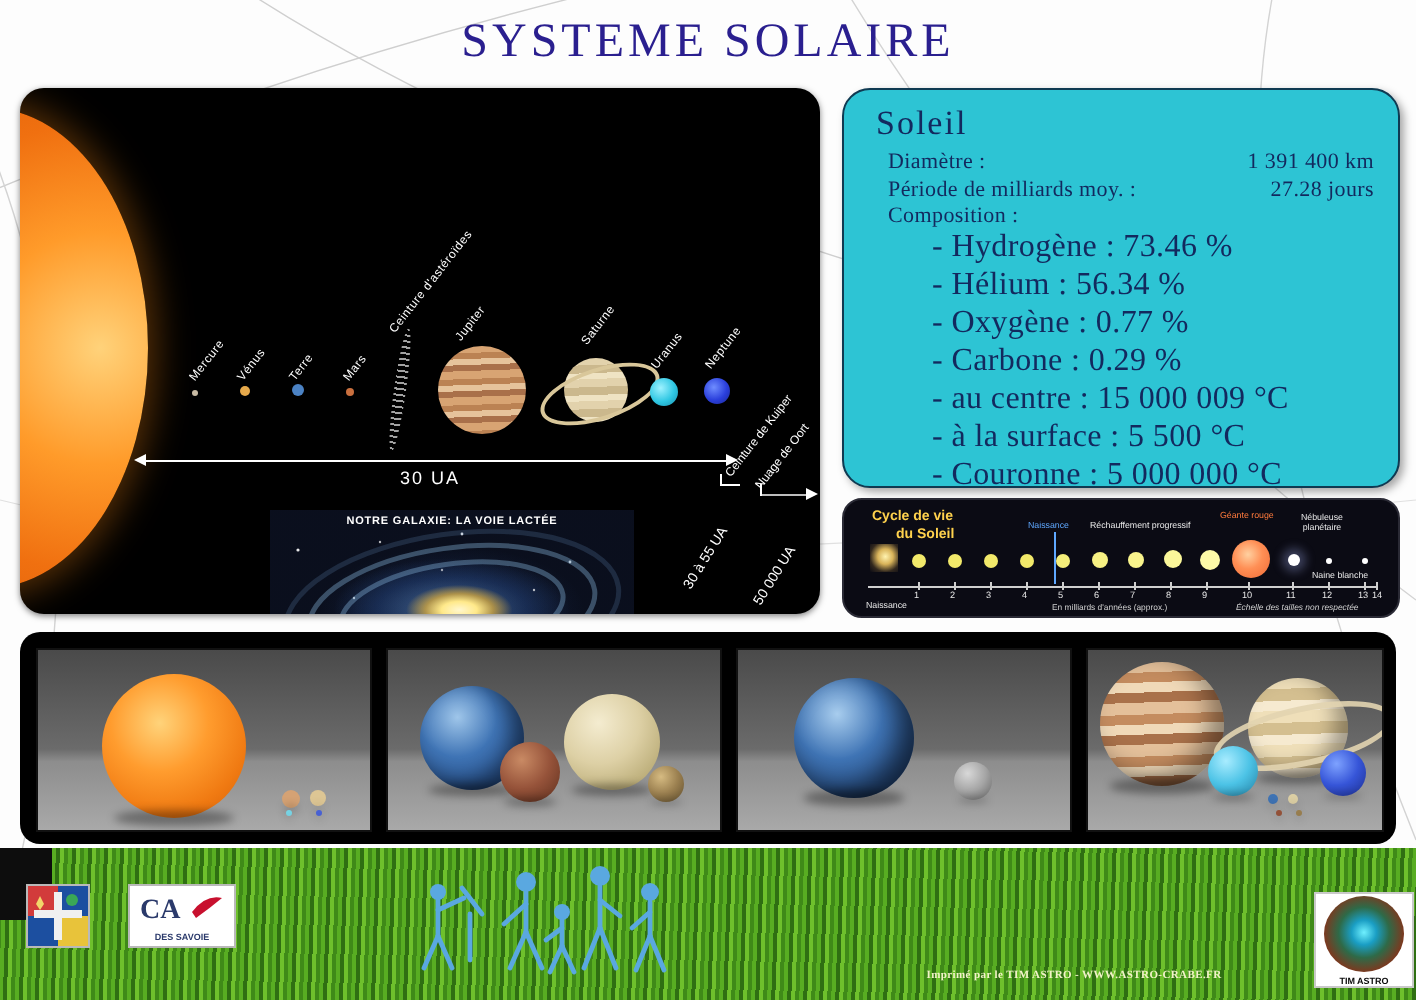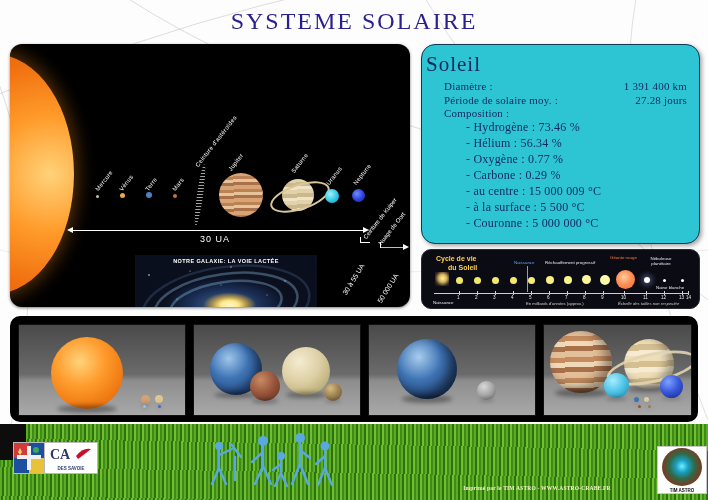--- a/index.html
+++ b/index.html
@@ -89,25 +89,25 @@
 
   
   .soleil-panel{
     position:absolute;left:421px;top:44px;width:277px;height:198px;
     background:#2dc4d4;border-radius:14px;
     border:1px solid #0f3a52;
     box-shadow:2px 2px 4px rgba(0,0,0,.35);
     color:#13295e;
   }
   .soleil-h{
-    font-size:21px;margin:7px 0 3px 4px;color:#13295e;letter-spacing:1px;
+    font-size:17px;margin:7px 0 3px 16px;color:#13295e;letter-spacing:1px;
   }
   .sol-row{font-size:11px;margin:1.5px 0 0 22px;position:relative;letter-spacing:.2px;}
   .sol-row .val{position:absolute;right:12px;}
-  .sol-sub{font-size:12px;margin:1px 0 0 44px;letter-spacing:.2px;}
+  .sol-sub{font-size:16px;margin:1px 0 0 44px;letter-spacing:.2px;}
 
   
   .cycle-panel{
     position:absolute;left:421px;top:249px;width:277px;height:58px;
     background:#0b0b14;border-radius:10px;overflow:hidden;
     border:1px solid #2a2a35;
   }
   .cyc-title{
     position:absolute;left:14px;top:4px;color:#ffd24d;
     font-family:"Liberation Sans",sans-serif;font-size:7px;font-weight:bold;line-height:9px;
@@ -271,21 +271,21 @@
   </div>
 
   <div class="soleil-panel">
     <div class="soleil-h">Soleil</div>
 
     <div class="sol-row">
       <span>Diamètre :</span>
       <span class="val">1 391 400 km</span>
     </div>
     <div class="sol-row">
-      <span>Période de solaire moy. :</span>
+      <span>Période de milliards moy. :</span>
       <span class="val">27.28 jours</span>
     </div>
 
     <div class="sol-row">Composition :</div>
     <div class="sol-sub">- Hydrogène : 73.46 %</div>
     <div class="sol-sub">- Hélium : 56.34 %</div>
     <div class="sol-sub">- Oxygène : 0.77 %</div>
     <div class="sol-sub">- Carbone : 0.29 %</div>
 
     <div class="sol-sub">- au centre : 15 000 009 °C</div>
@@ -438,21 +438,21 @@
         <rect x="0" y="0" width="30" height="30" fill="#1c4fa0"></rect>
         <rect x="0" y="0" width="15" height="15" fill="#d23b3b"></rect>
         <rect x="15" y="15" width="15" height="15" fill="#e8c33a"></rect>
         <path d="M6 5 l2 4 l-2 3 l-2 -3 z" fill="#f2d66a"></path>
         <rect x="13" y="3" width="4" height="24" fill="#f0f0f0"></rect>
         <rect x="3" y="12" width="24" height="4" fill="#f0f0f0"></rect>
         <circle cx="22" cy="7" r="3" fill="#3aa856"></circle>
       </svg>
     </div>
 
-    <div class="logo-box" style="left:44px;top:18px;width:52px;height:30px;">
+    <div class="logo-box" style="left:64px;top:18px;width:52px;height:30px;">
       <svg width="50" height="22" style="position:absolute;left:1px;top:1px;">
         <text x="4" y="15" font-family="Liberation Serif, serif" font-size="14" fill="#2b3a6b" font-weight="bold">CA</text>
         <path d="M30 12 q7 -9 15 -7 q-6 5 -13 10 z" fill="#c8102e"></path>
       </svg>
       <div style="position:absolute;left:0;bottom:2px;width:100%;text-align:center;font-family:'Liberation Sans',sans-serif;font-size:4.5px;color:#2b3a6b;font-weight:bold;">DES SAVOIE</div>
     </div>
   </div>
 
 
   <div class="imprint">Imprimé par le TIM ASTRO - WWW.ASTRO-CRABE.FR</div>

